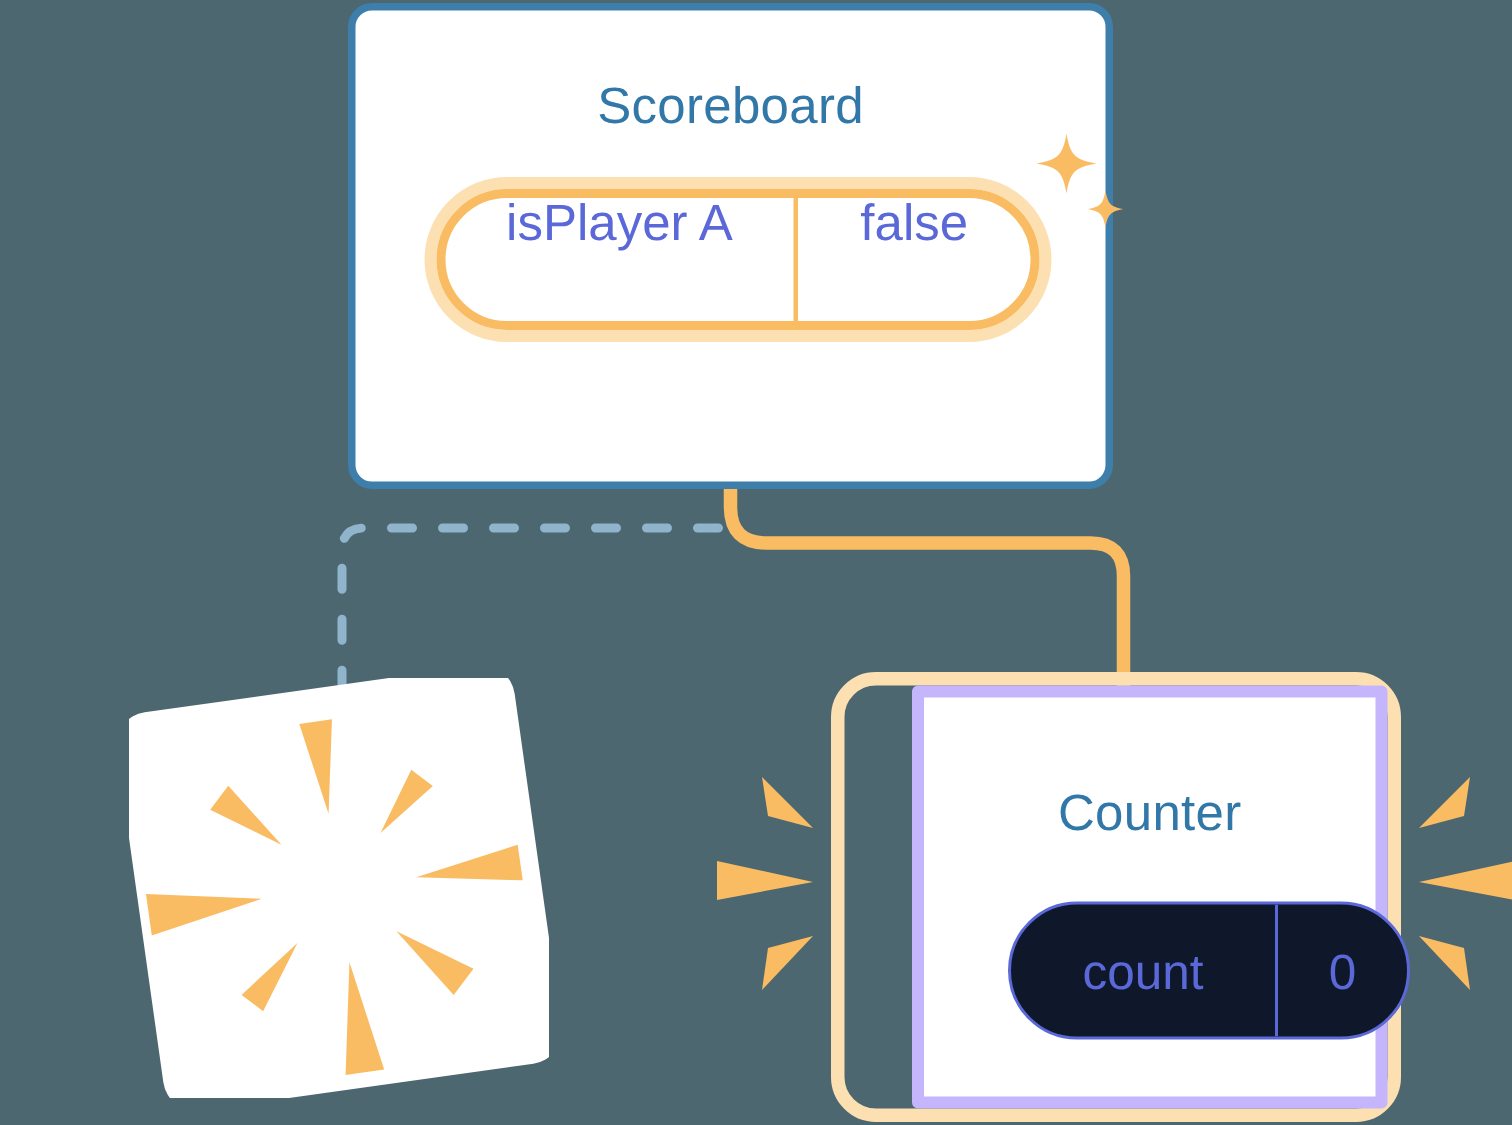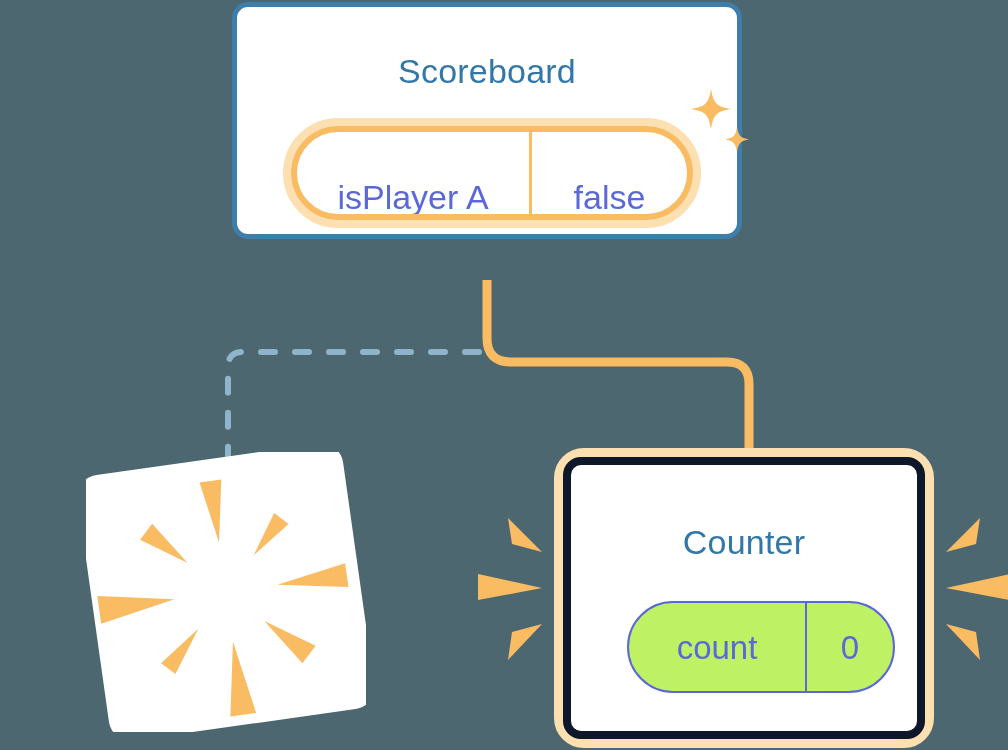--- a/index.html
+++ b/index.html
@@ -33,21 +33,21 @@
     z-index: 1;
     pointer-events: none;
   }
 
   
   .scoreboard-card {
     position: absolute;
     left: 232px;
     top: 2px;
     width: 510px;
-    height: 237px;
+    height: 324px;
     box-sizing: border-box;
     background: #ffffff;
     border: 5px solid #3d7faa;
     border-radius: 16px;
     z-index: 3;
   }
 
   .card-title {
     text-align: center;
     color: #3178a8;
@@ -87,21 +87,21 @@
     background: transparent;
   }
   .pill-inner {
     position: absolute;
     inset: 8px;
     box-sizing: border-box;
     border: 6px solid #f9bc63;
     border-radius: 52px;
     background: #ffffff;
     display: flex;
-    align-items: flex-end;
+    align-items: flex-start;
     overflow: hidden;
   }
   .pill-cell {
     display: flex;
     align-items: center;
     justify-content: center;
     color: #5b68d8;
     font-size: 34px;
     line-height: 1;
     white-space: nowrap;
@@ -129,39 +129,40 @@
     height: 300px;
     box-sizing: border-box;
     border: 9px solid #fce0b2;
     border-radius: 30px;
     z-index: 3;
   }
   .counter-inner {
     position: absolute;
     inset: 0;
     box-sizing: border-box;
-    border: 8px solid #0f172a;
-    border-radius: 18px;
+    border: 8px solid #c4b5fd;
+    border-radius: 4px;
     background: #ffffff;
+    margin-left: 45px;
   }
   .counter-card .card-title {
     margin-top: 60px;
   }
 
   
   .pill-plain {
     position: absolute;
     left: 56px;
     top: 136px;
     width: 268px;
     height: 92px;
     box-sizing: border-box;
     border: 2px solid #5b68d8;
     border-radius: 50px;
-    background: #bef264;
+    background: #0f172a;
     display: flex;
     align-items: stretch;
     overflow: hidden;
   }
   .pill-plain .pill-cell {
     font-size: 33px;
   }
   .pill-plain .pill-cell.key { flex: 0 0 176px; }
   .pill-plain .pill-divider {
     flex: 0 0 2px;

